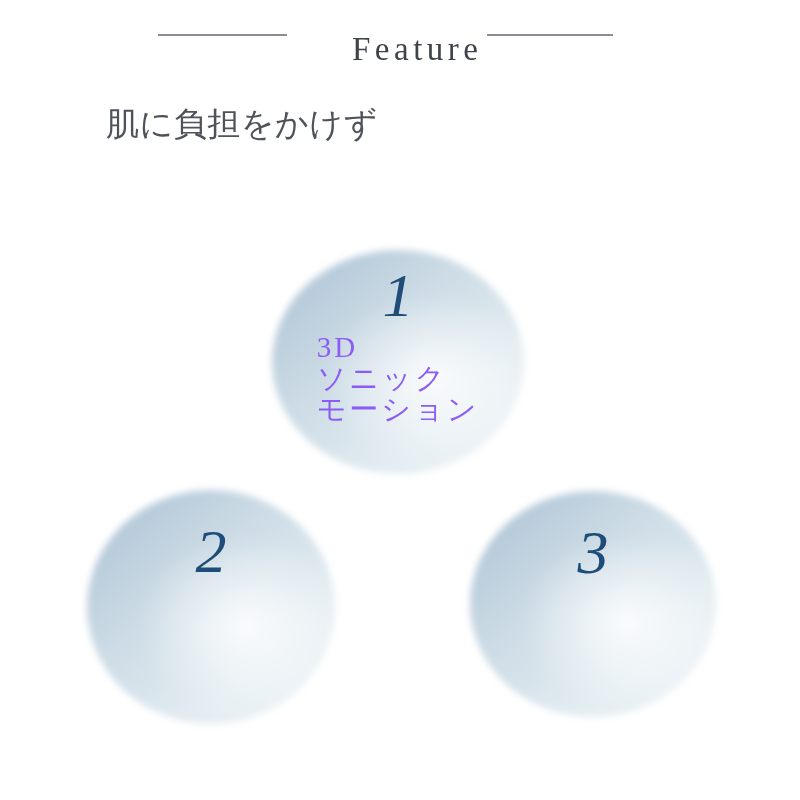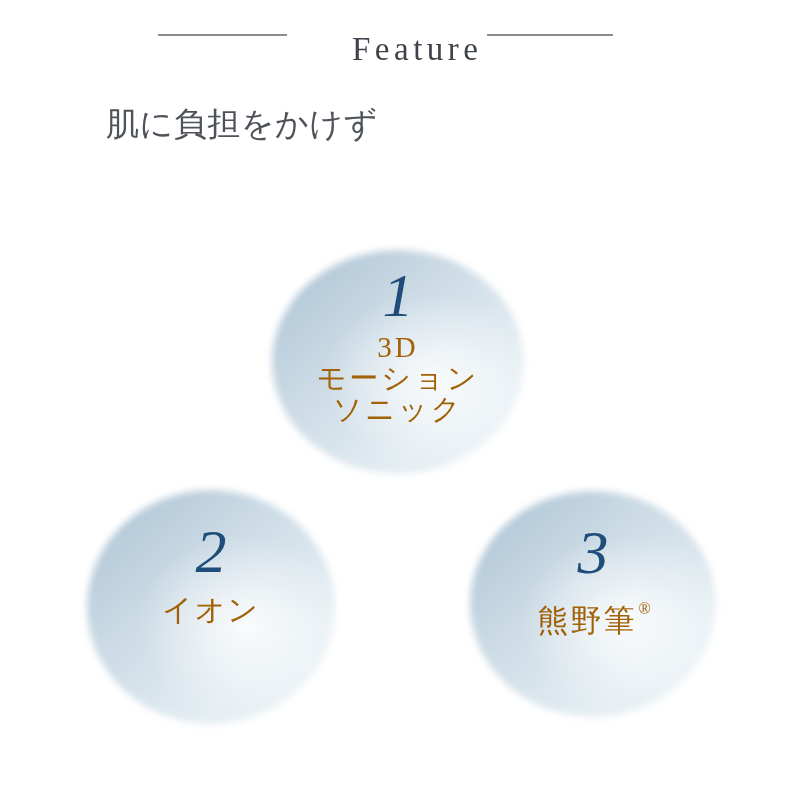--- a/index.html
+++ b/index.html
@@ -66,22 +66,22 @@
     font-size: 62px; line-height: 1;
     color: #1f4d7a;
     letter-spacing: 0;
   }
   .circle-1 .content { padding-top: 14px; }
   .circle-2 .content { padding-top: 30px; }
   .circle-3 .content { padding-top: 30px; }
 
   .circle-label {
     margin-top: 6px;
-    text-align: center;
-    color: #a16207;
+    text-align: left;
+    color: #8b5cf6;
     font-size: 29px; line-height: 31px;
     letter-spacing: 3px;
     white-space: nowrap;
   }
   .circle-2 .circle-label { margin-top: 12px; font-size: 30px; letter-spacing: 2px; }
   .circle-3 .circle-label { margin-top: 14px; font-size: 31px; line-height: 36px; letter-spacing: 2px; }
   .reg-mark {
     font-size: 16px;
     letter-spacing: 0;
     vertical-align: super;
@@ -98,37 +98,35 @@
   <div class="rule right"></div>
 
   <p class="catch-line l1">肌に負担をかけず</p>
 
   <div class="circle circle-1">
     <div class="bg"></div>
     <div class="content">
       <div class="circle-number">1</div>
       <div class="circle-label">
         <div>3D</div>
+        <div>ソニック</div>
         <div>モーション</div>
-        <div>ソニック</div>
       </div>
     </div>
   </div>
 
   <div class="circle circle-2">
     <div class="bg"></div>
     <div class="content">
       <div class="circle-number">2</div>
       <div class="circle-label">
-        <div>イオン</div>
       </div>
     </div>
   </div>
 
   <div class="circle circle-3">
     <div class="bg"></div>
     <div class="content">
       <div class="circle-number">3</div>
-      <div class="circle-label"><span>熊野筆</span><span class="reg-mark">®</span></div>
     </div>
   </div>
 
 </div>
 
 </body></html>

